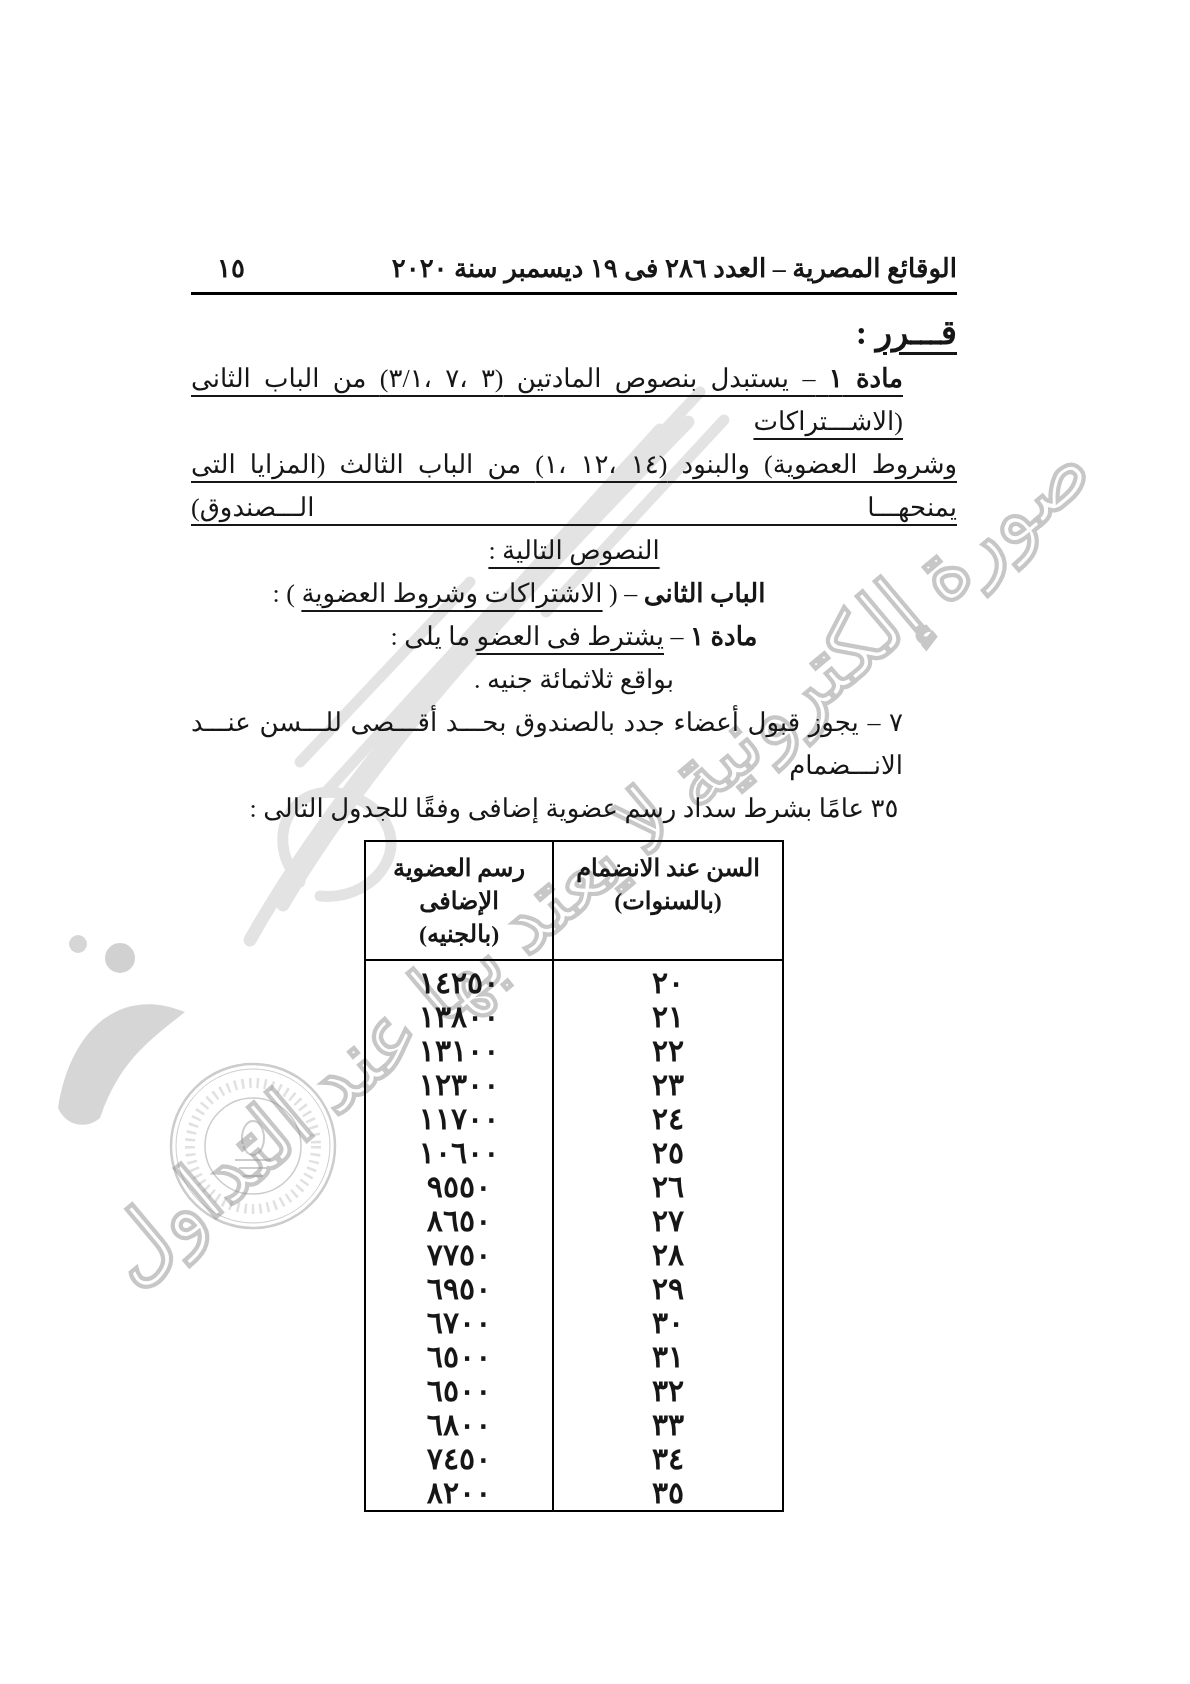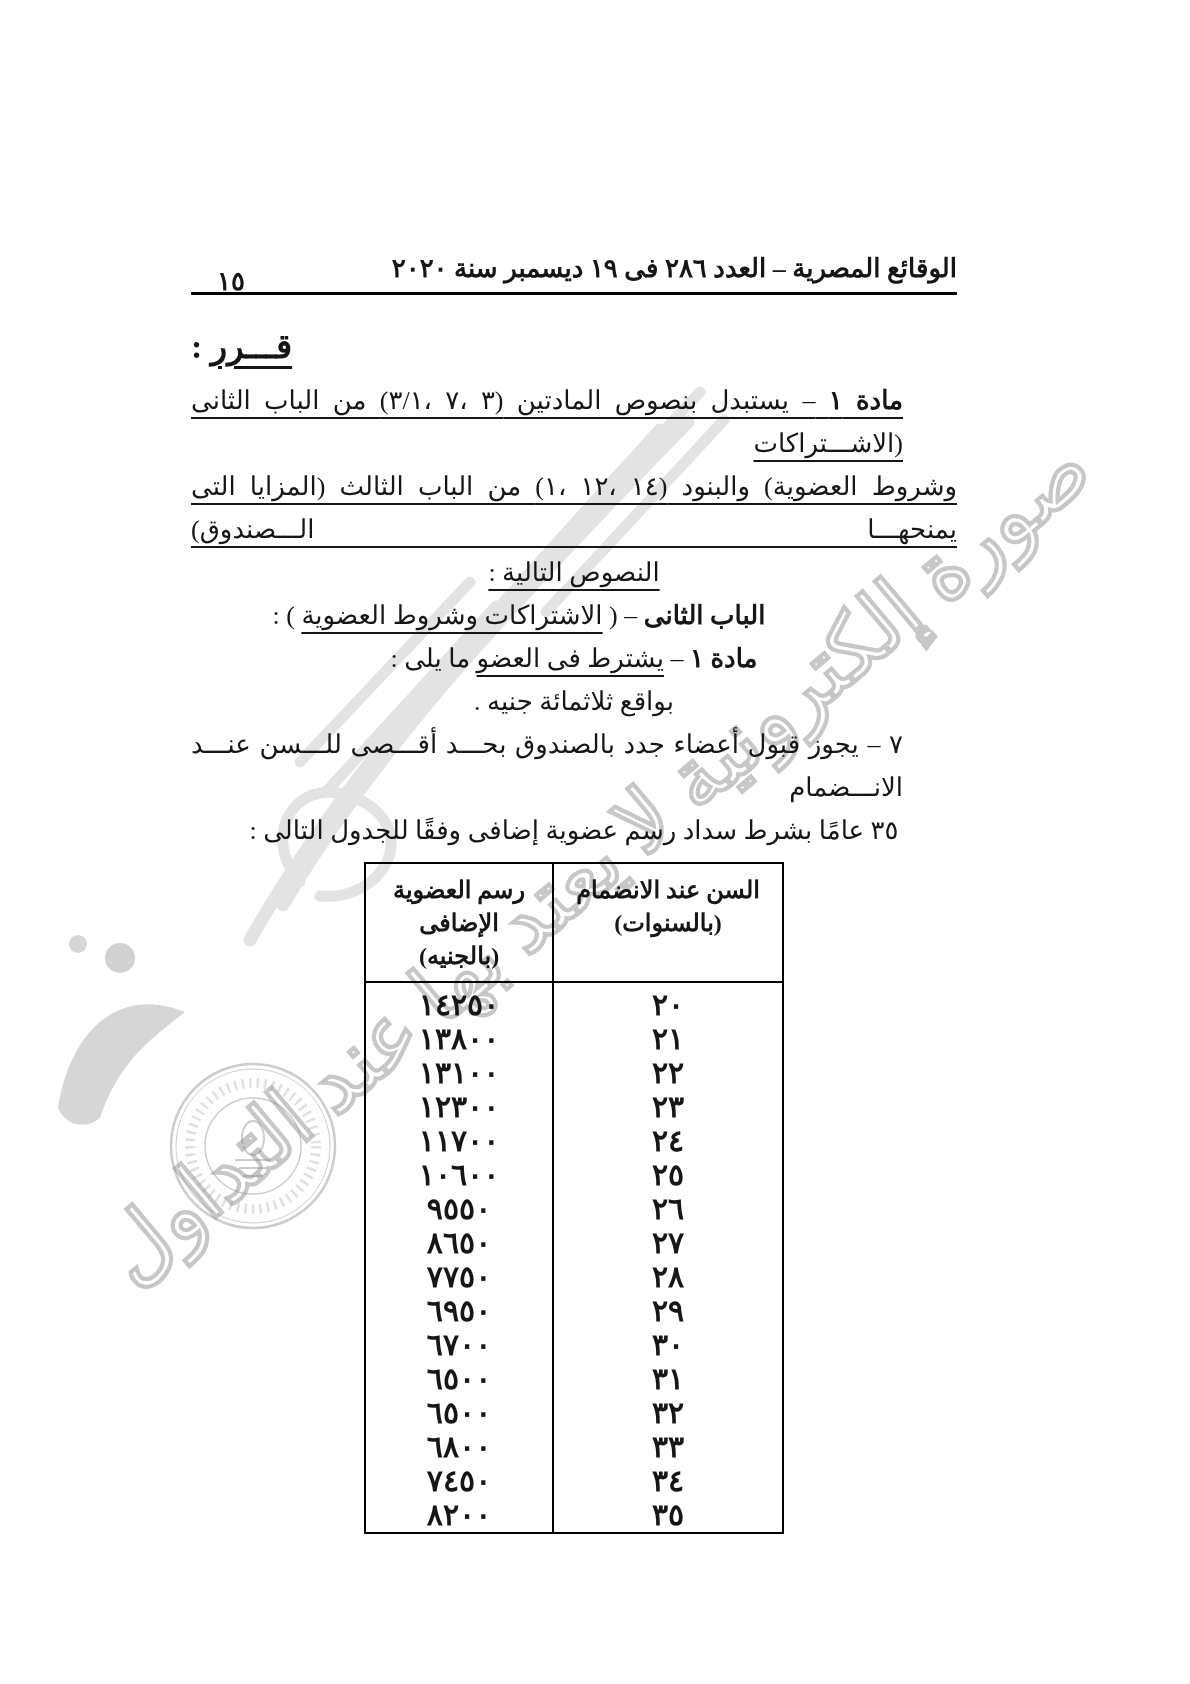--- a/index.html
+++ b/index.html
@@ -23,35 +23,35 @@
     position:absolute; top:250px; right:233px; width:766px;
     z-index:1; direction:rtl;
   }
 
   .header-row { position:relative; height:38px; }
   .journal {
     text-align:right; font-size:26px; font-weight:bold;
     line-height:38px; white-space:nowrap;
   }
   .pageno {
-    position:absolute; left:26px; top:13px; font-size:26px; font-weight:bold;
+    position:absolute; left:26px; top:0; font-size:26px; font-weight:bold;
     line-height:38px;
   }
   .rule { border:none; border-top:3px solid #000; margin-top:4px; }
 
   .title {
-    text-align:left; font-size:34px; font-weight:bold;
-    margin-top:28px; line-height:48px;
+    text-align:right; font-size:34px; font-weight:bold;
+    margin-top:14px; line-height:48px;
   }
   .title .u-word {
     text-decoration:underline;
     text-decoration-thickness:2.5px; text-underline-offset:8px;
   }
 
-  .para { margin-top:8px; font-size:26px; }
+  .para { font-size:26px; }
   .line { line-height:43px; text-align:center; }
   .just { text-align:justify; text-align-last:justify; }
   .indent { padding-right:54px; }
   .indent-lg { padding-right:110px; }
   .ul { text-decoration:underline; text-decoration-thickness:1.5px; text-underline-offset:8px; }
   .useg { text-decoration:underline; text-decoration-thickness:1.5px; text-underline-offset:8px; }
   .lbl { font-weight:bold; }
   .nums { direction:ltr; unicode-bidi:isolate-override; }
 
   

